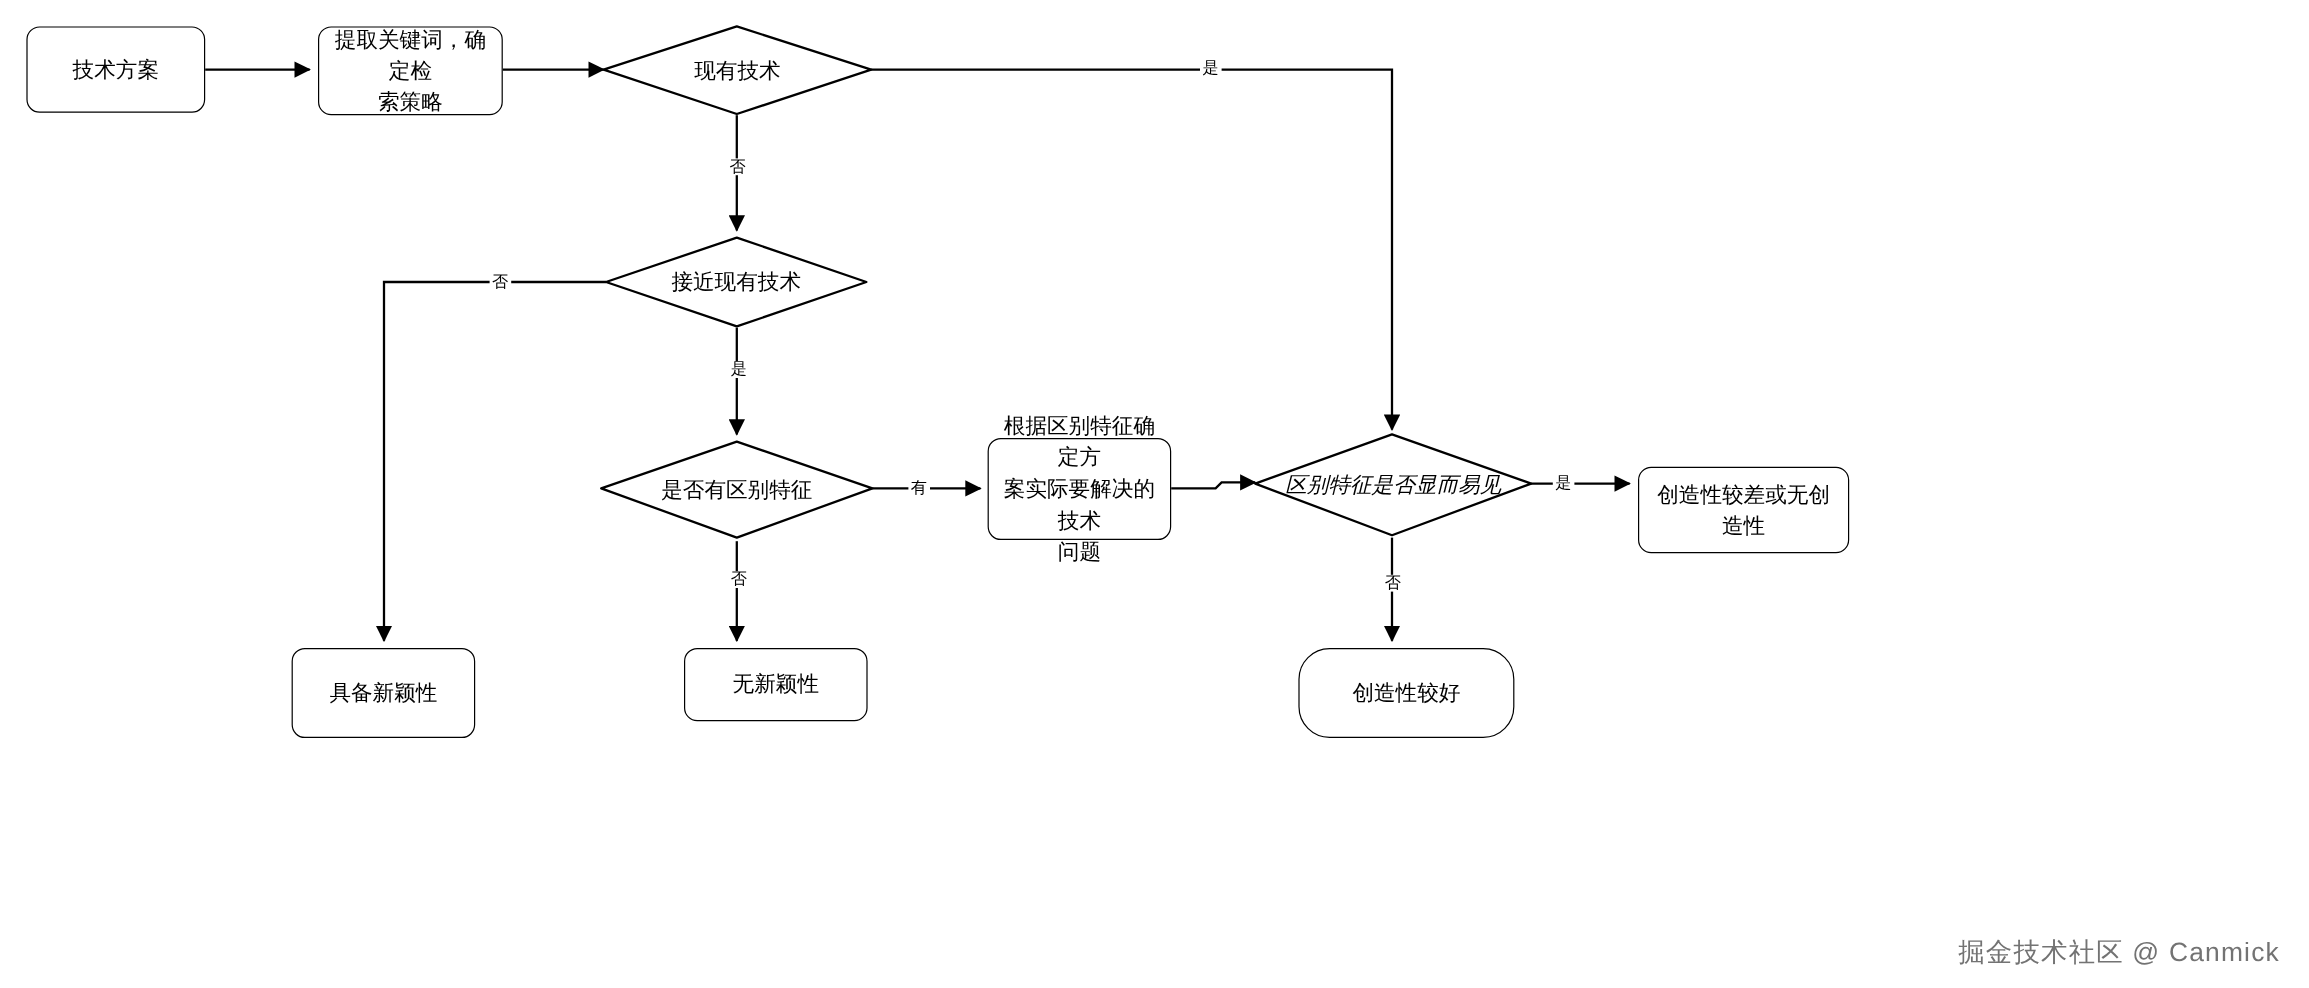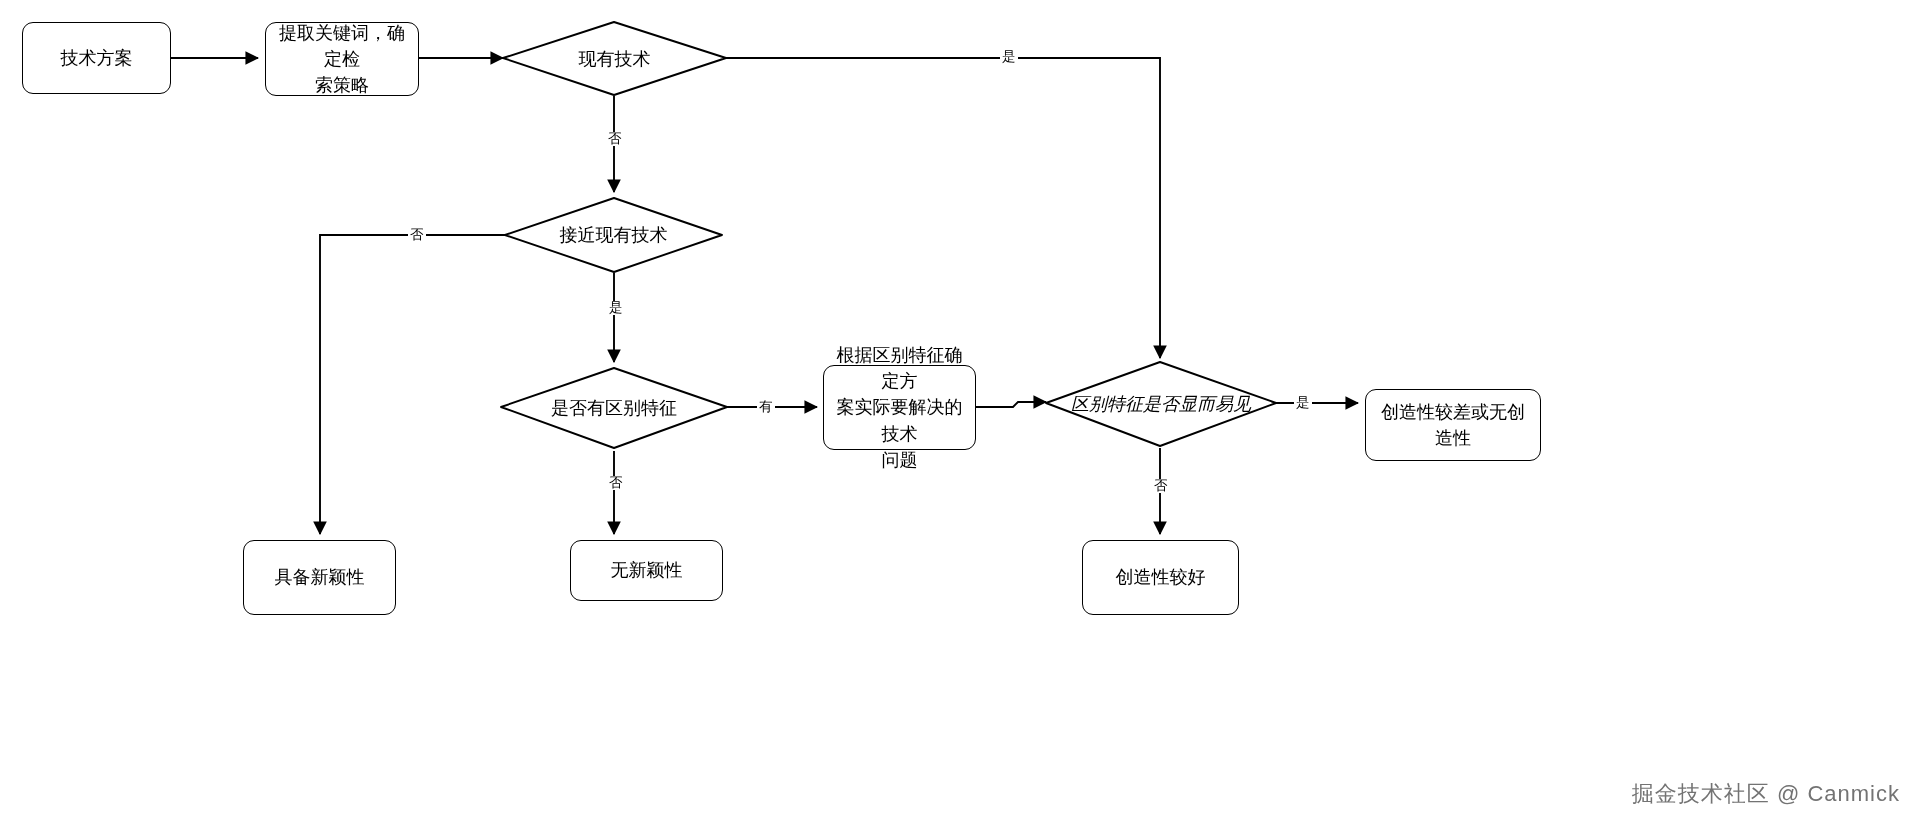--- a/index.html
+++ b/index.html
@@ -131,21 +131,21 @@
   <div class="node box" style="left:823px;top:365px;width:153px;height:85px;font-size:18px;">根据区别特征确定方
 案实际要解决的技术
 问题</div>
 
   <div class="node box" style="left:1365px;top:389px;width:176px;height:72px;">创造性较差或无创造性</div>
 
   <div class="node box" style="left:243px;top:540px;width:153px;height:75px;">具备新颖性</div>
 
   <div class="node box" style="left:538px;top:540px;width:153px;height:61px;margin-left:32px;">无新颖性</div>
 
-  <div class="node box" style="left:1082px;top:540px;width:157px;height:75px;">创造性较好</div>
+  <div class="node box" style="left:1082px;top:540px;width:180px;height:75px;border-radius:26px;">创造性较好</div>
 
   <div class="edge-label" style="left:1000px;top:50px;">是</div>
 
   <div class="edge-label" style="left:606px;top:132px;">否</div>
 
   <div class="edge-label" style="left:408px;top:228px;">否</div>
 
   <div class="edge-label" style="left:607px;top:301px;">是</div>
 
   <div class="edge-label" style="left:757px;top:400px;">有</div>

